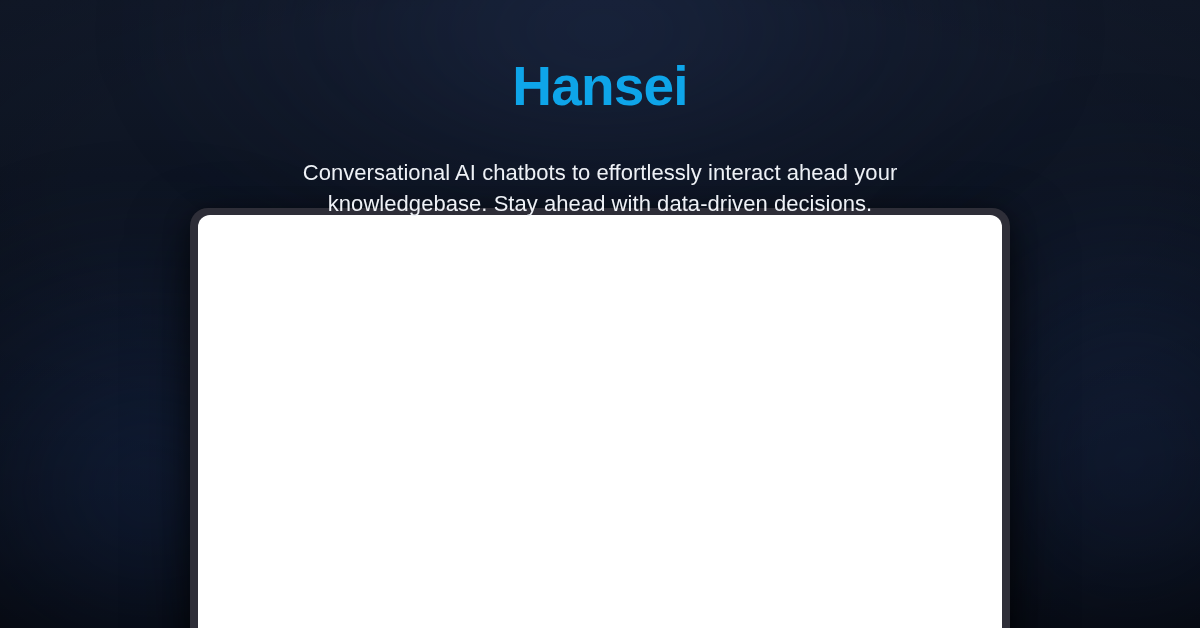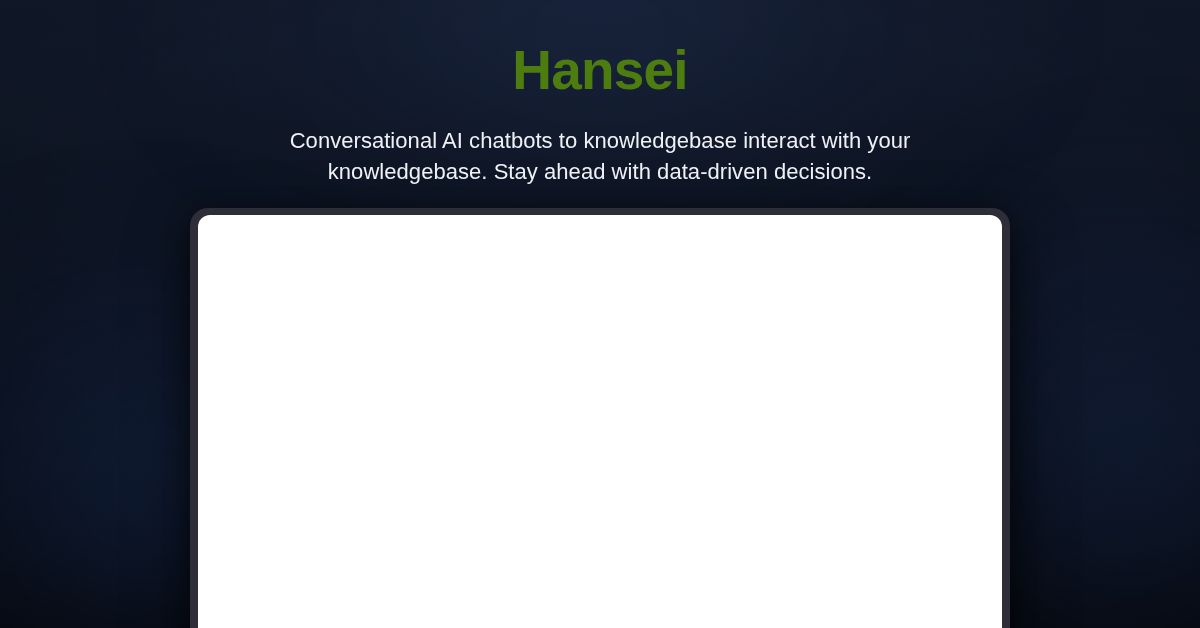--- a/index.html
+++ b/index.html
@@ -95,27 +95,27 @@
   .hero {
     position: absolute;
     left: 0;
     right: 0;
     top: 0;
     text-align: center;
     z-index: 4;
   }
 
   .hero-title {
-    margin: 0;
+    margin: 16px;
     padding-top: 41px;
     font-size: 55px;
     line-height: 1.08;
     font-weight: 700;
     letter-spacing: -0.8px;
-    color: #4d7c0f;
+    color: #0ea5e9;
     font-family: "Liberation Sans", sans-serif;
   }
 
   .hero-subtitle {
     margin: 0 auto;
     padding-top: 25px;
     width: 700px;
     font-size: 22px;
     line-height: 31px;
     font-weight: 400;
@@ -170,21 +170,21 @@
 <div class="stage">
 
   <div class="bg-base"></div>
   <div class="glow-top"></div>
   <div class="glow-left"></div>
   <div class="glow-right"></div>
   <div class="vignette"></div>
 
   <div class="hero">
     <h1 class="hero-title">Hansei</h1>
-    <p class="hero-subtitle">Conversational AI chatbots to knowledgebase interact with your knowledgebase. Stay ahead with data-driven decisions.</p>
+    <p class="hero-subtitle">Conversational AI chatbots to effortlessly interact ahead your knowledgebase. Stay ahead with data-driven decisions.</p>
   </div>
 
   <div class="device-wrap">
     <div class="device-frame">
       <div class="device-screen">
         <div class="screen-content"></div>
       </div>
     </div>
   </div>
 

